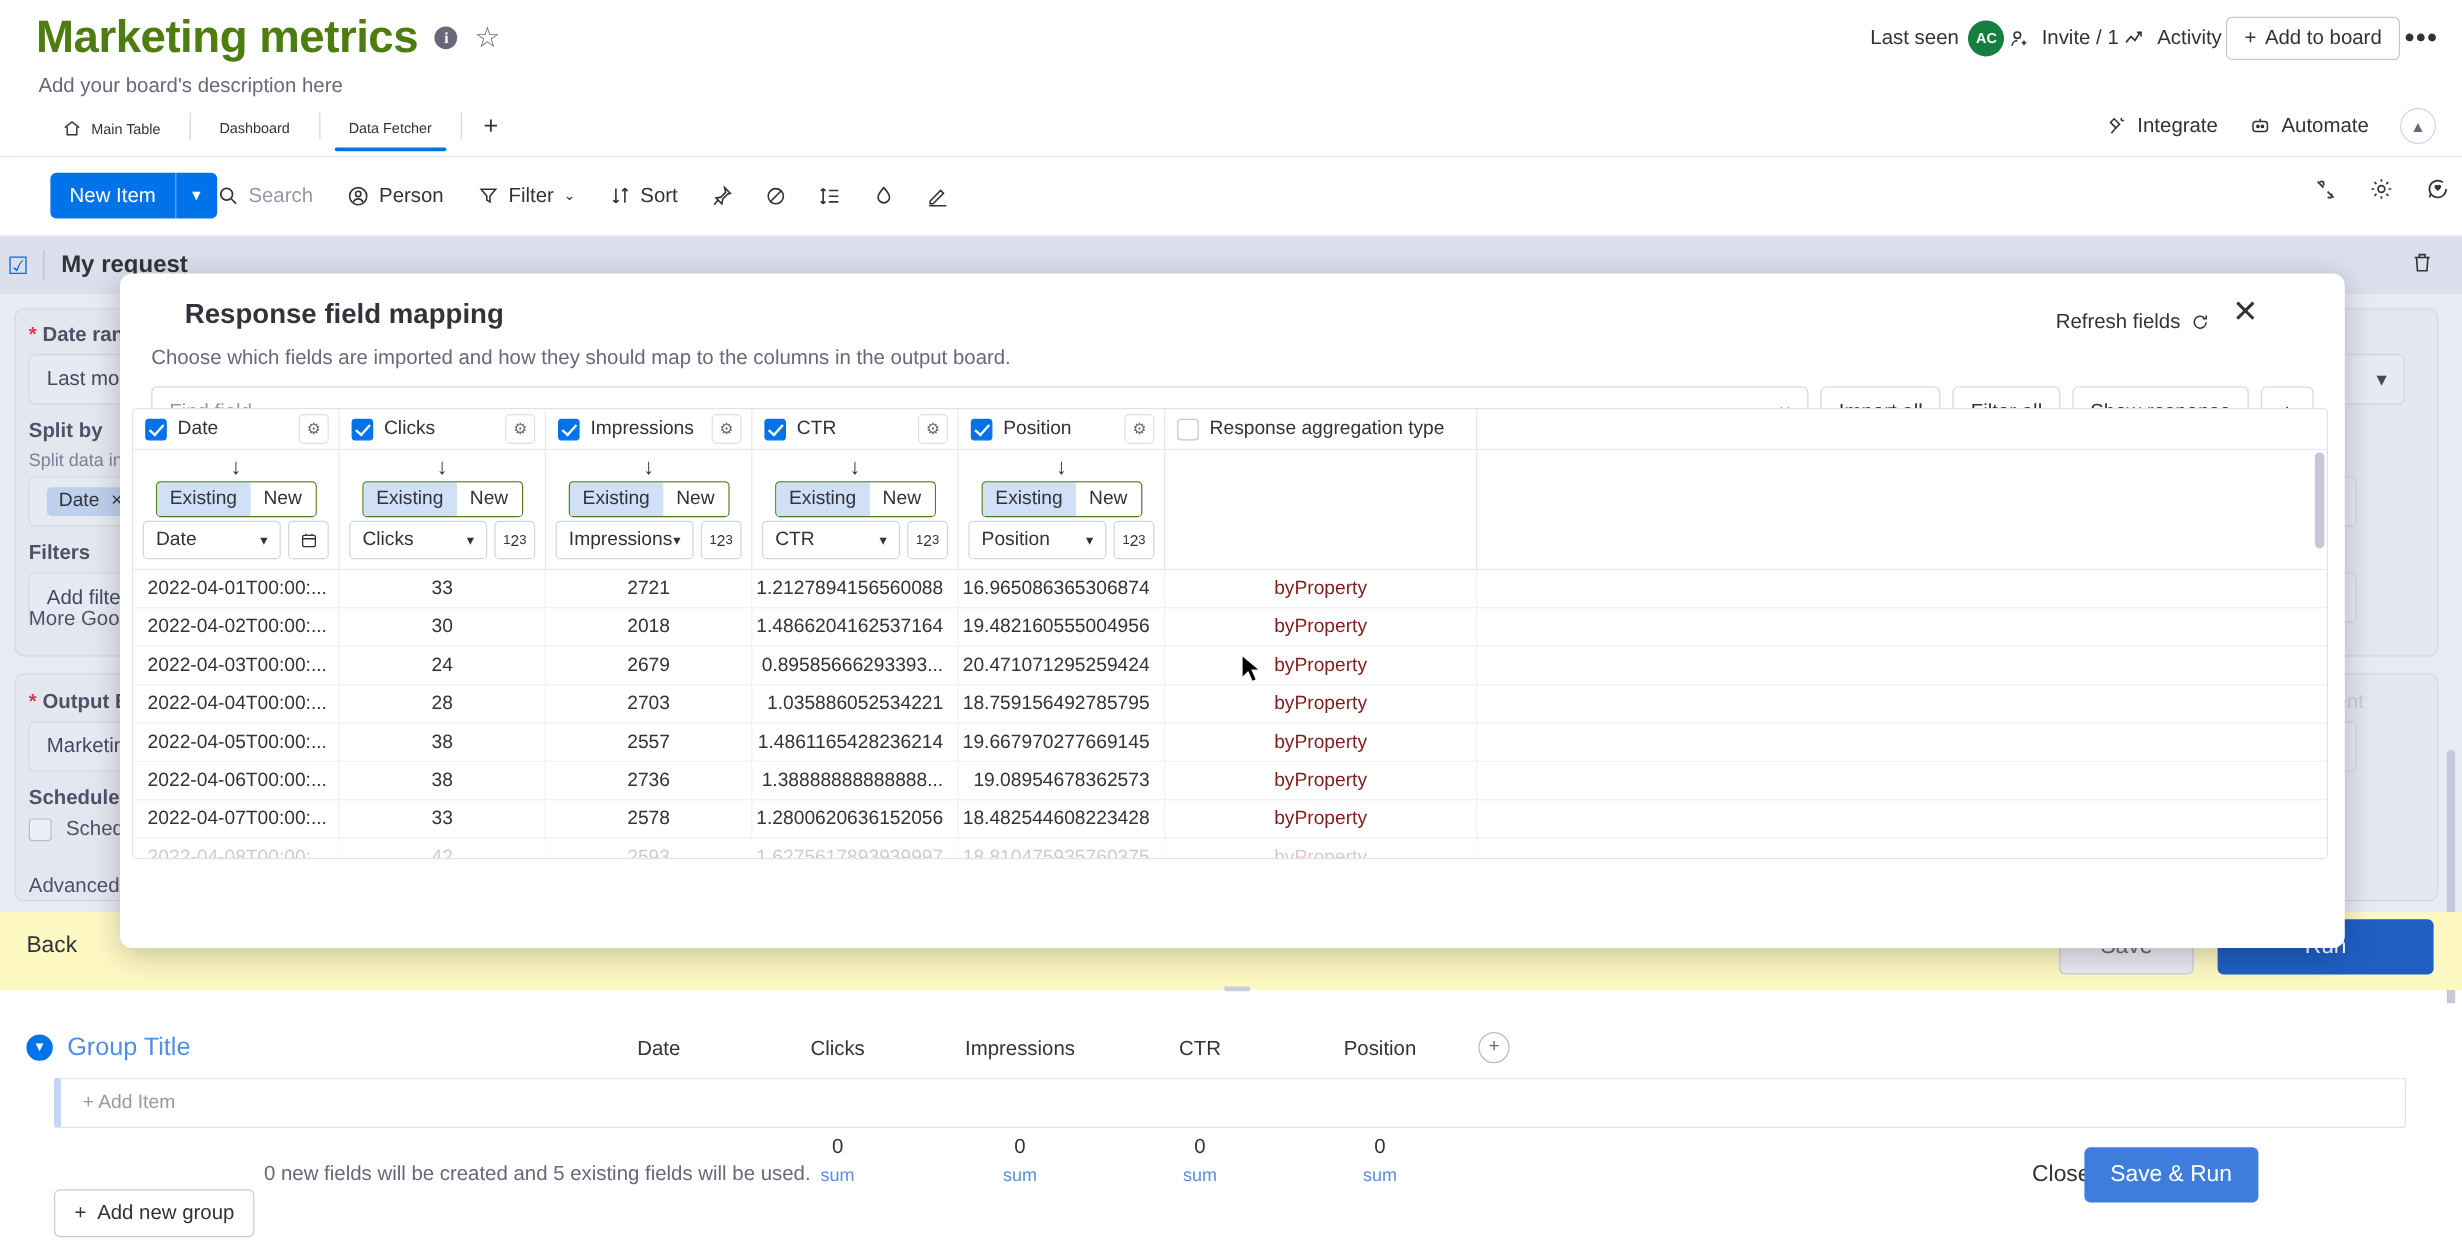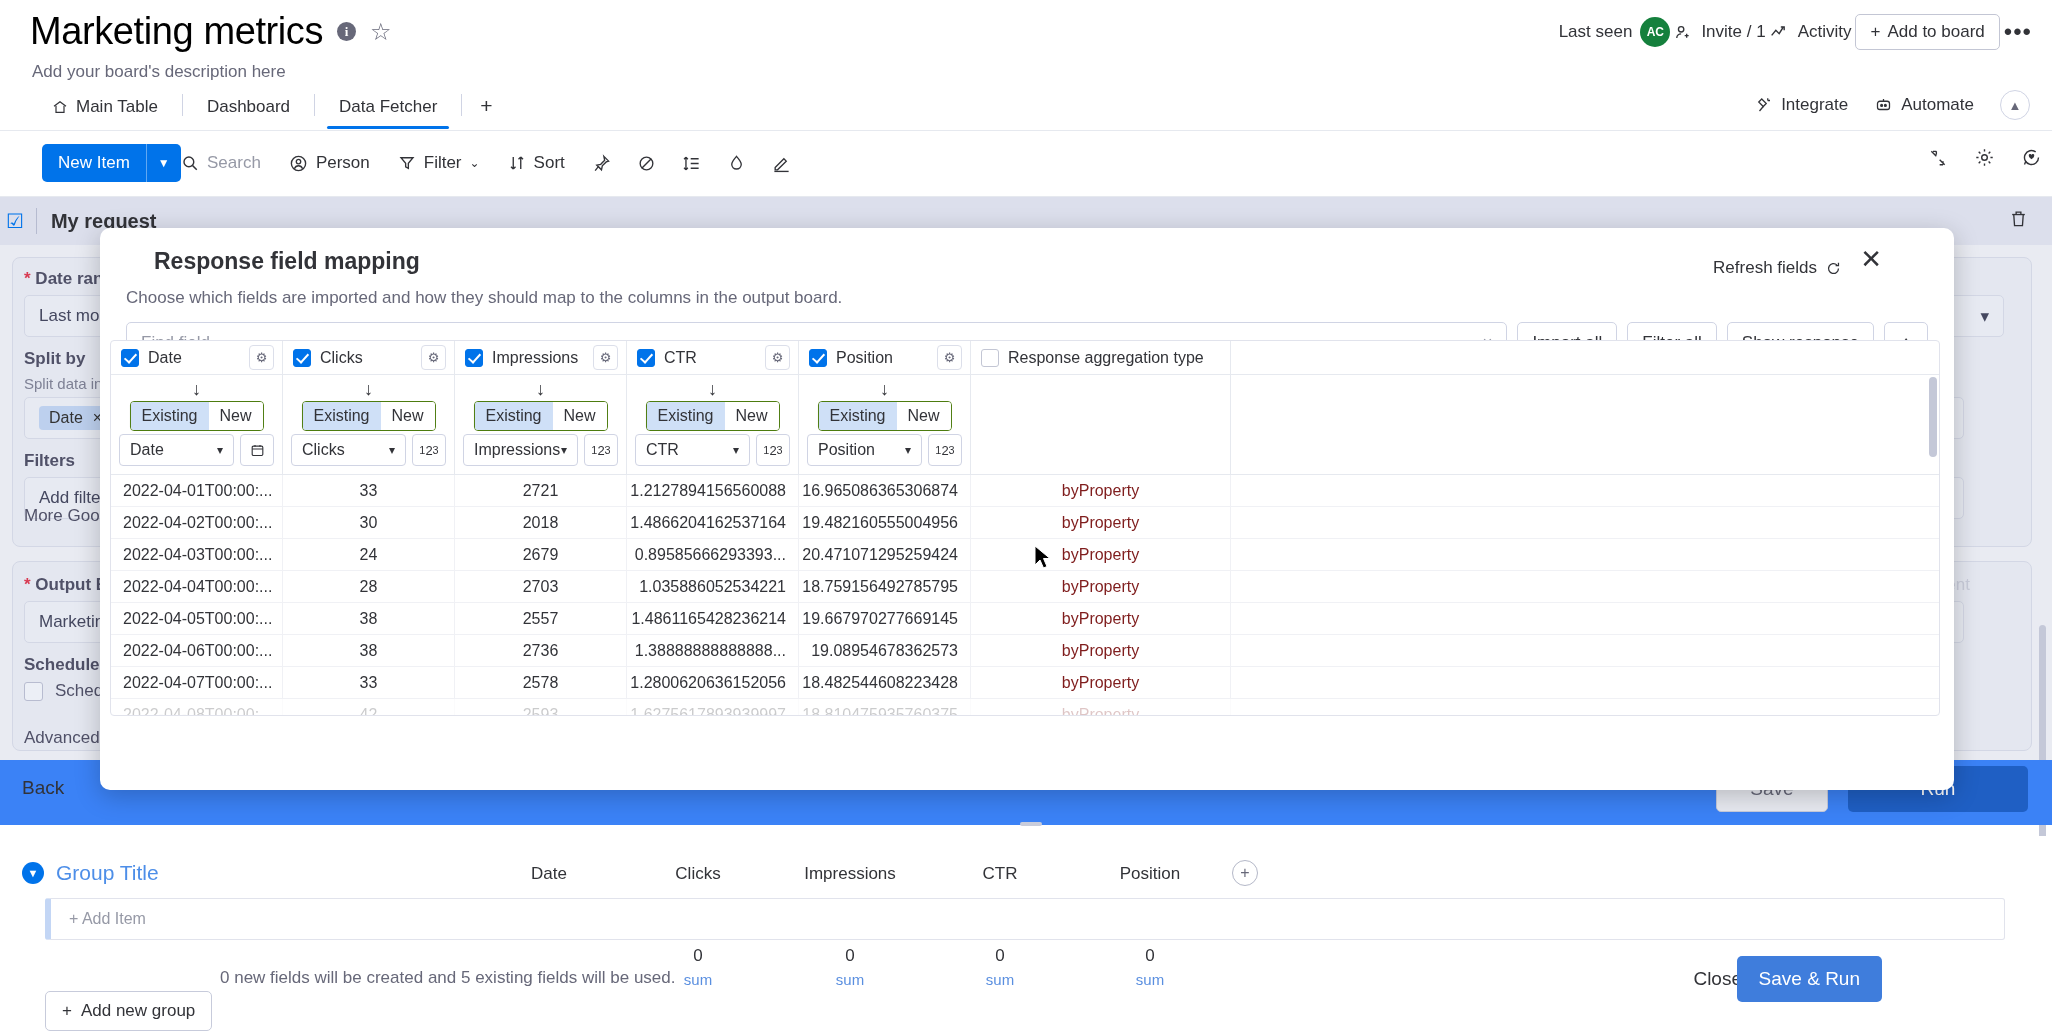--- a/index.html
+++ b/index.html
@@ -7,21 +7,21 @@
     width: 2052px; height: 1034px;
     font-family: "Liberation Sans", sans-serif;
     background: #ffffff;
     overflow: hidden;
   }
   .app { position: relative; width: 2052px; height: 1034px; }
 
   
   .board-header { position: absolute; left: 0; top: 0; width: 2052px; height: 130px; background: #fff; }
   .title-row { position: absolute; left: 30px; top: 10px; display: flex; align-items: center; gap: 14px; }
-  .board-title { font-size: 38px; font-weight: 400; color: #000000; letter-spacing: -0.4px; }
+  .board-title { font-size: 38px; font-weight: 700; color: #4d7c0f; letter-spacing: -0.4px; }
   .info-dot {
     width: 19px; height: 19px; border-radius: 50%; background: #676879;
     color: #fff; font-size: 13px; font-weight: 700; display: flex;
     align-items: center; justify-content: center; font-family: "Liberation Serif", serif;
   }
   .star-icon { color: #676879; font-size: 24px; line-height: 1; }
   .board-desc { position: absolute; left: 32px; top: 62px; font-size: 17px; color: #676879; }
 
   .header-right { position: absolute; right: 20px; top: 14px; display: flex; align-items: center; gap: 4px; }
   .hr-item { display: flex; align-items: center; gap: 8px; font-size: 17px; color: #323338; cursor: pointer; }
@@ -32,22 +32,22 @@
   .add-to-board {
     border: 1px solid #c3c6d4; border-radius: 5px; padding: 7px 14px;
     font-size: 17px; color: #323338; display: flex; align-items: center; gap: 7px; background: #fff; cursor: pointer;
   }
   .dots-btn { font-size: 24px; color: #323338; letter-spacing: 1px; cursor: pointer; line-height: .6; }
 
   
   .tabs-row { position: absolute; left: 0; top: 82px; width: 2052px; height: 48px; display: flex; align-items: flex-end; }
   .tabs { display: flex; align-items: center; margin-left: 30px; }
   .tab {
-    font-size: 17px; color: #323338; padding: 6px 22px 12px 22px; position: relative;
-    display: flex; align-items: center; gap: 8px; cursor: pointer;
+    font-size: 12px; color: #323338; padding: 6px 22px 12px 22px; position: relative;
+    display: flex; align-items: flex-end; gap: 8px; cursor: pointer;
   }
   .tab.active { font-weight: 400; }
   .tab.active::after {
     content: ""; position: absolute; left: 10px; right: 10px; bottom: 0; height: 3px; background: #0073ea; border-radius: 2px;
   }
   .tab-sep { width: 1px; height: 22px; background: #d0d4e4; margin: 0 2px 10px 2px; }
   .tab-plus { font-size: 21px; color: #323338; padding: 4px 16px 12px 16px; cursor: pointer; }
 
   .tabs-right { position: absolute; right: 22px; bottom: 10px; display: flex; align-items: center; gap: 26px; }
   .tr-item { display: flex; align-items: center; gap: 8px; font-size: 17px; color: #323338; cursor: pointer; }
@@ -91,21 +91,21 @@
   .fld-sub { position: absolute; font-size: 15px; color: #7e8195; }
   .pk-input {
     position: absolute; border: 1px solid #d3d7e5; border-radius: 5px; background: #e7eaf2;
     display: flex; align-items: center; padding: 0 14px; font-size: 17px; color: #454860;
     justify-content: space-between;
   }
   .chip { background: #bdd0ee; border-radius: 4px; padding: 3px 10px; font-size: 16px; color: #333; display: inline-flex; gap: 10px; align-items: center; }
   .small-link { position: absolute; font-size: 17px; color: #505168; }
   .chk-box { width: 19px; height: 19px; border: 1px solid #b8bcd0; border-radius: 3px; background: #eceff6; }
 
-  .back-row { position: absolute; left: 0; top: 760px; width: 2052px; height: 65px; background: #3b82f6; padding-left: 32px; }
+  .back-row { position: absolute; left: 0; top: 760px; width: 2052px; height: 65px; background: #fef9c3; padding-left: 32px; }
   .back-btn { position: absolute; left: 22px; top: 17px; font-size: 19px; color: #323338; }
   .save-btn-bg {
     position: absolute; right: 224px; top: 766px; width: 112px; height: 46px;
     border: 1px solid #c7cbdb; border-radius: 5px; background: #e9ebf2; color: #676879;
     display: flex; align-items: center; justify-content: center; font-size: 19px;
   }
   .run-btn-bg {
     position: absolute; right: 24px; top: 766px; width: 180px; height: 46px;
     background: #1f5fc4; border-radius: 5px; color: #fff;
     display: flex; align-items: center; justify-content: center; font-size: 19px;

